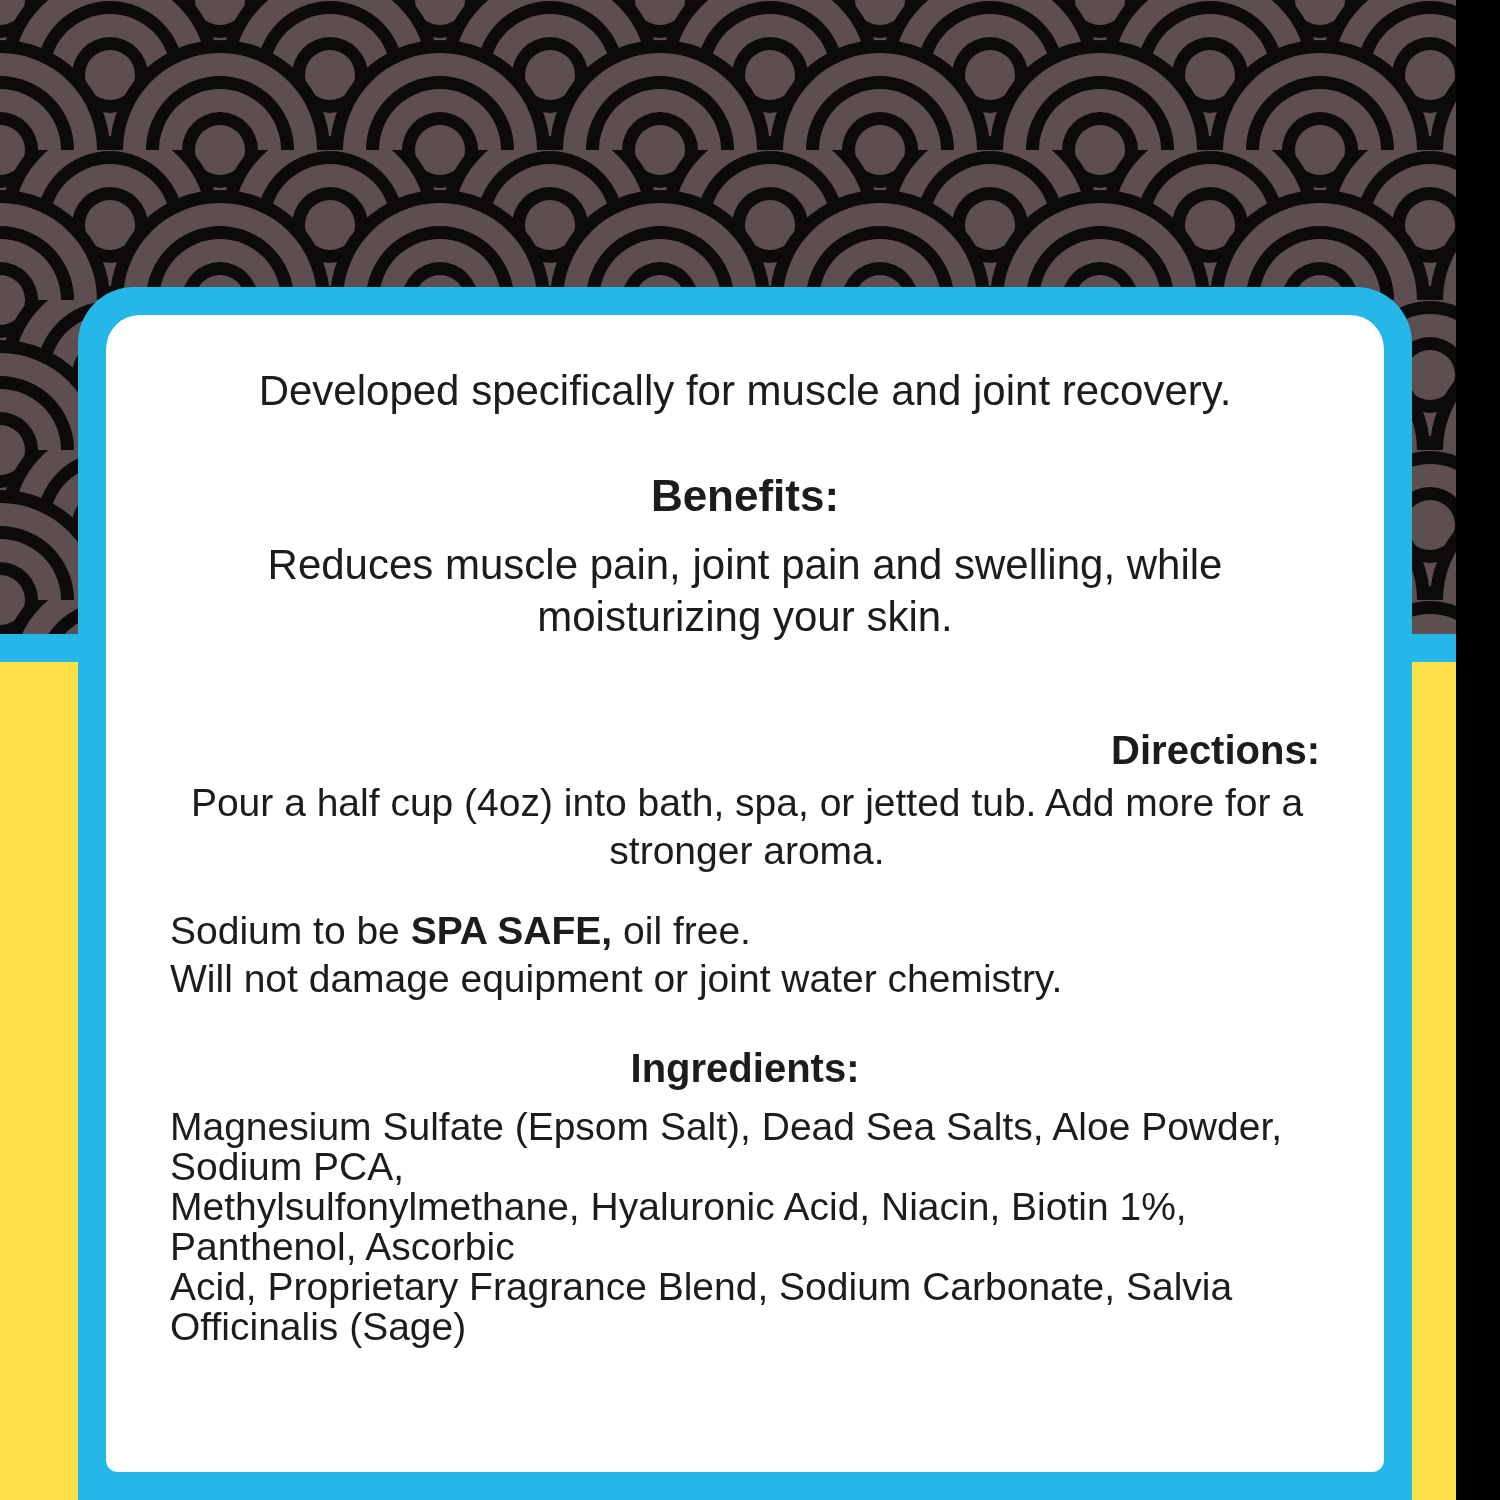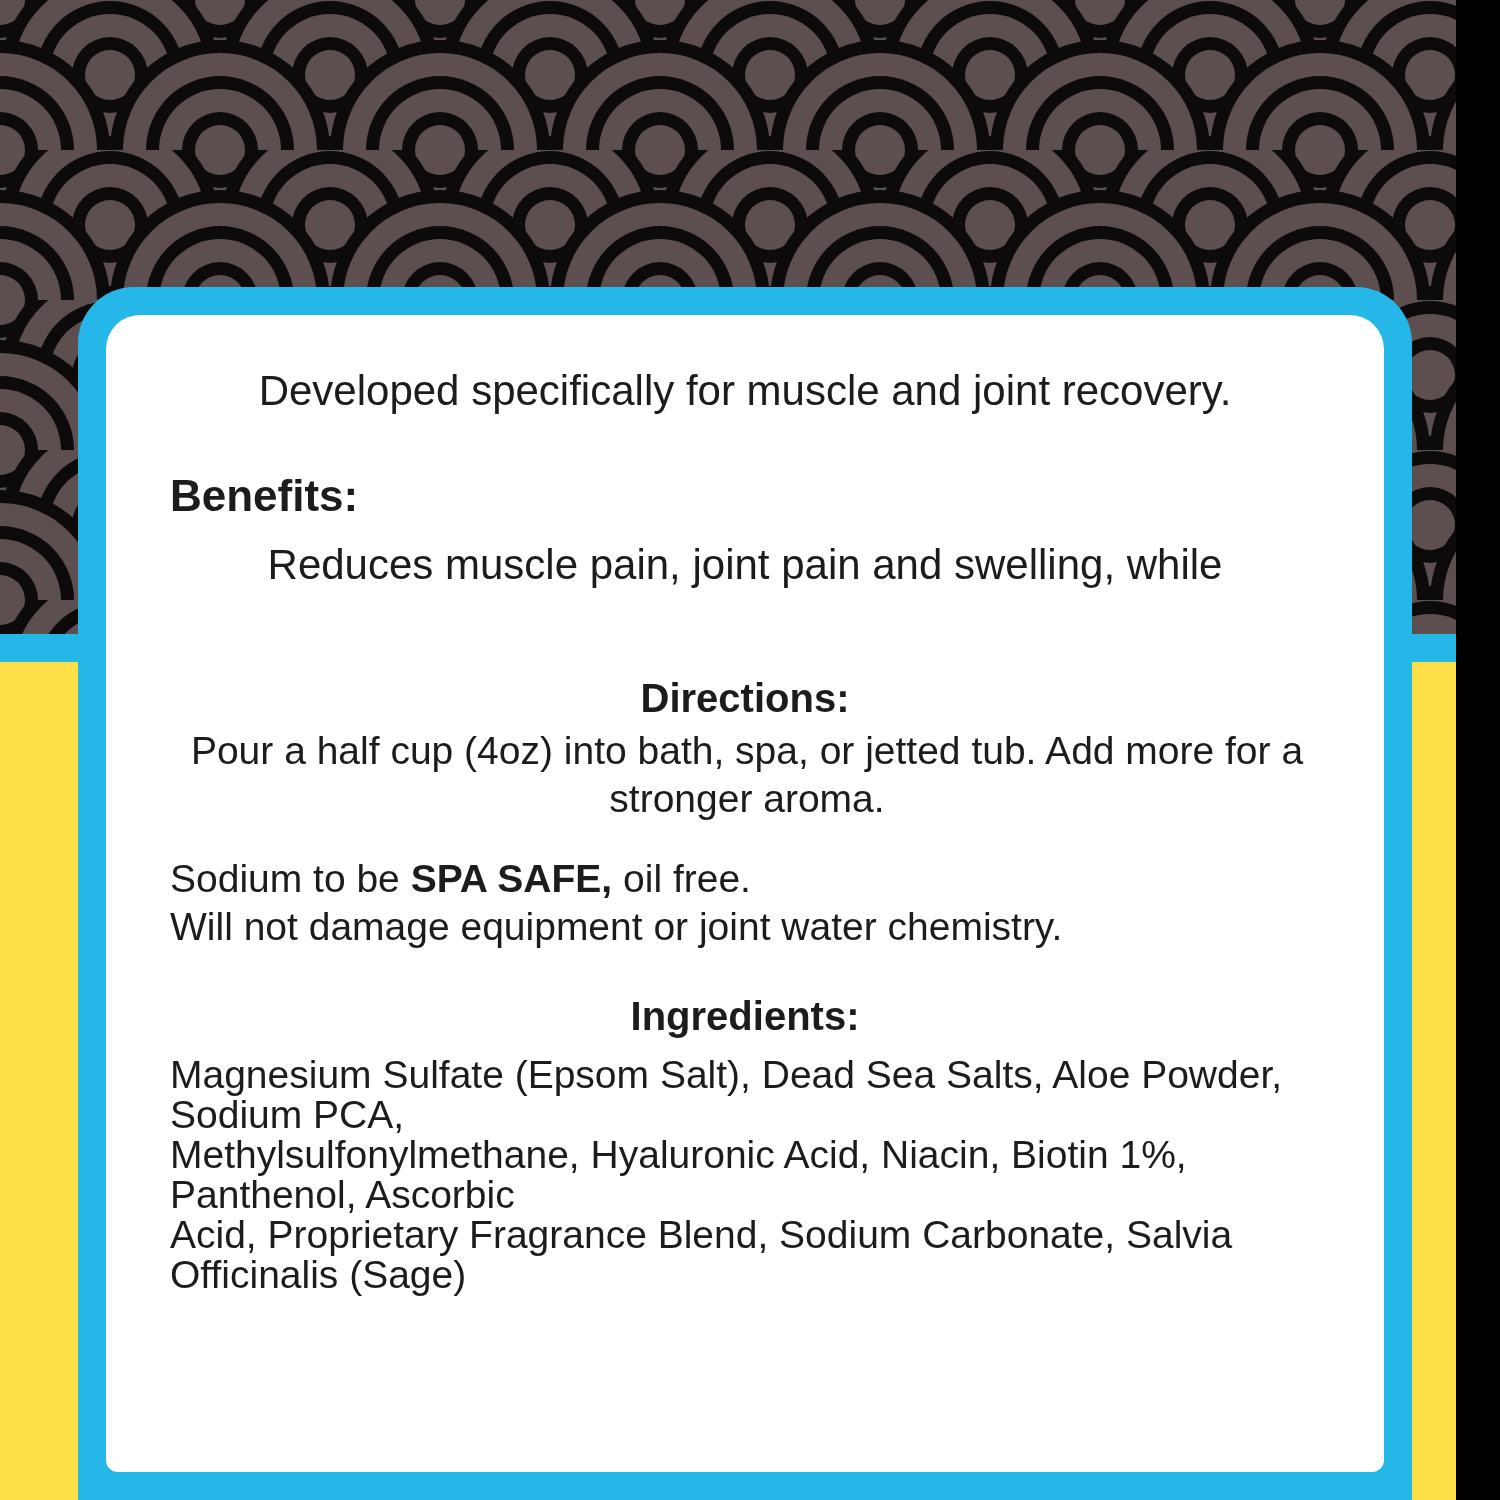--- a/index.html
+++ b/index.html
@@ -44,33 +44,34 @@
     margin: 0;
     font-size: 42px;
     line-height: 52px;
     text-align: center;
   }
   .benefits-heading {
     margin: 52px 0 0 0;
     font-size: 44px;
     line-height: 54px;
     font-weight: bold;
+    text-align: center;
   }
   .benefits-text {
     margin: 16px 0 0 0;
     font-size: 42px;
     line-height: 52px;
     text-align: center;
   }
   .directions-heading {
     margin: 82px 0 0 0;
     font-size: 40px;
     line-height: 50px;
     font-weight: bold;
-    text-align: center;
+    text-align: right;
   }
   .directions-text {
     margin: 4px 0 0 4px;
     font-size: 39px;
     line-height: 48px;
     text-align: center;
   }
   .spa-safe-text {
     margin: 32px 0 0 0;
     font-size: 39px;
@@ -139,20 +140,21 @@
   <div class="label-card">
     <div class="card-inner">
       <div class="content">
 
         <p class="intro-text">Developed specifically for muscle and joint recovery.</p>
 
         <p class="benefits-heading">Benefits:</p>
 
         <p class="benefits-text">
           <span>Reduces muscle pain, joint pain and swelling, while</span><br>
+          <span>moisturizing your skin.</span>
         </p>
 
         <p class="directions-heading">Directions:</p>
 
         <p class="directions-text">
           <span>Pour a half cup (4oz) into bath, spa, or jetted tub. Add more for a</span><br>
           <span>stronger aroma.</span>
         </p>
 
         <p class="spa-safe-text">

